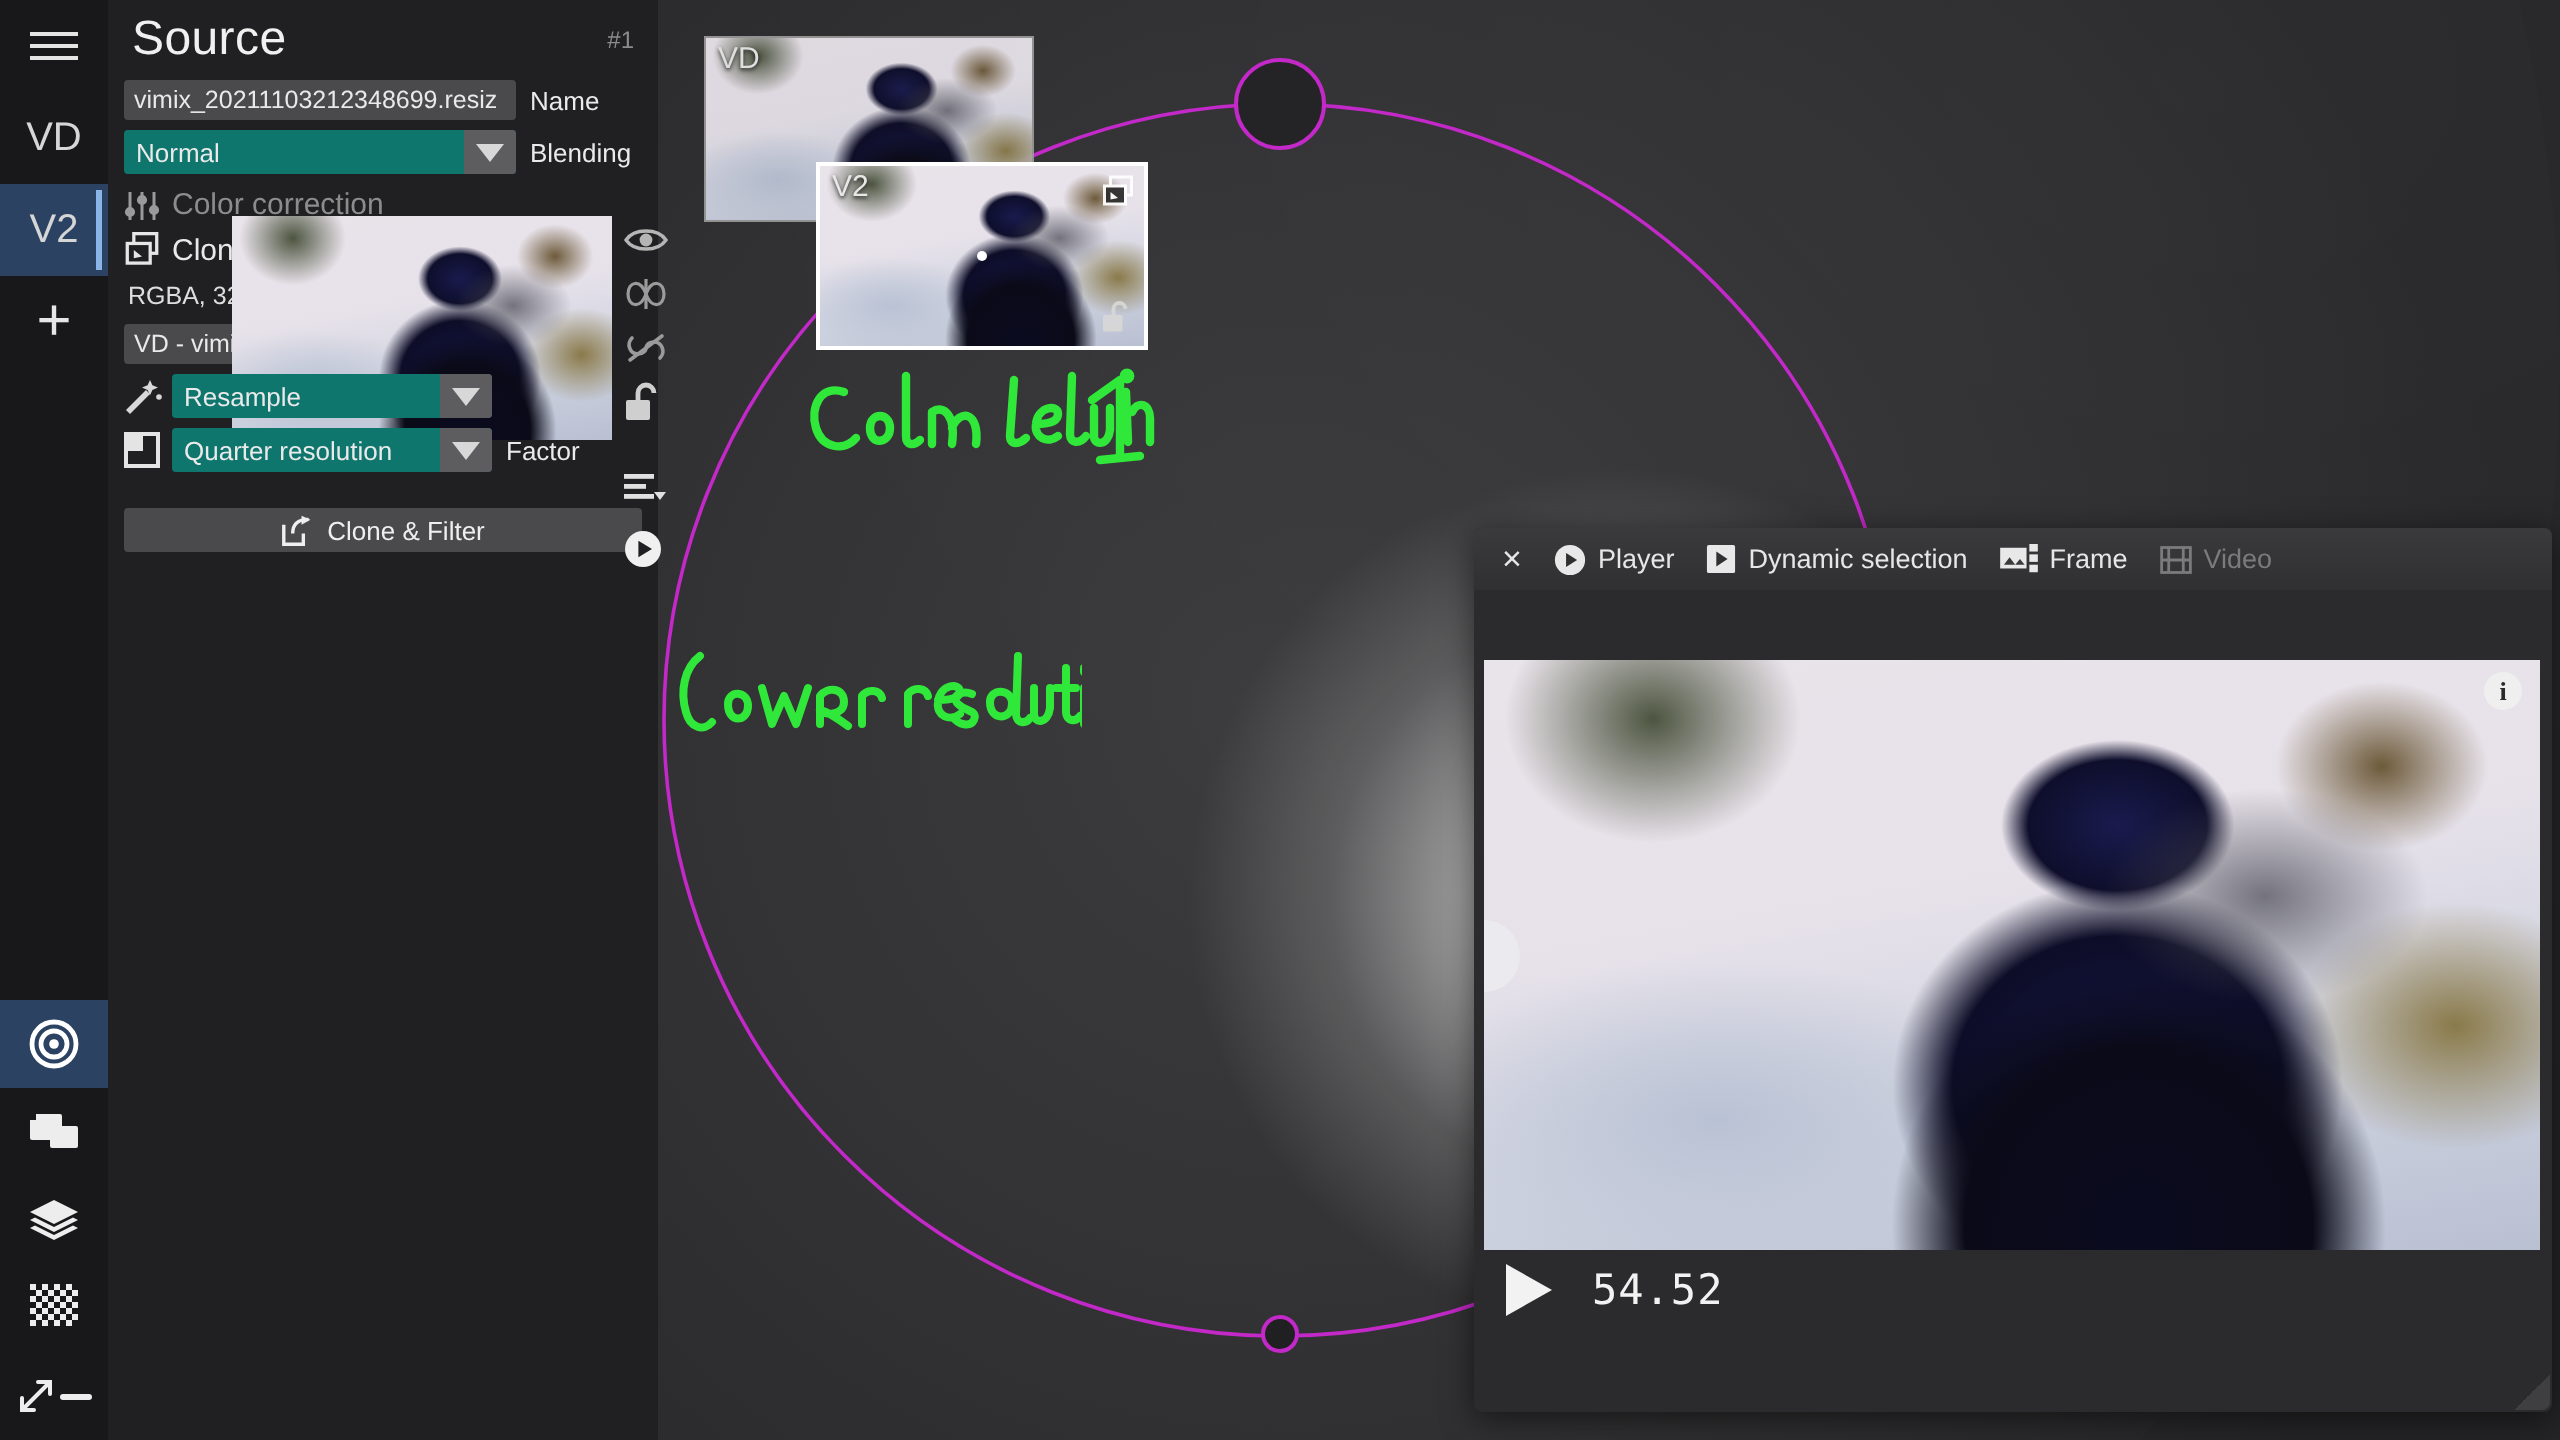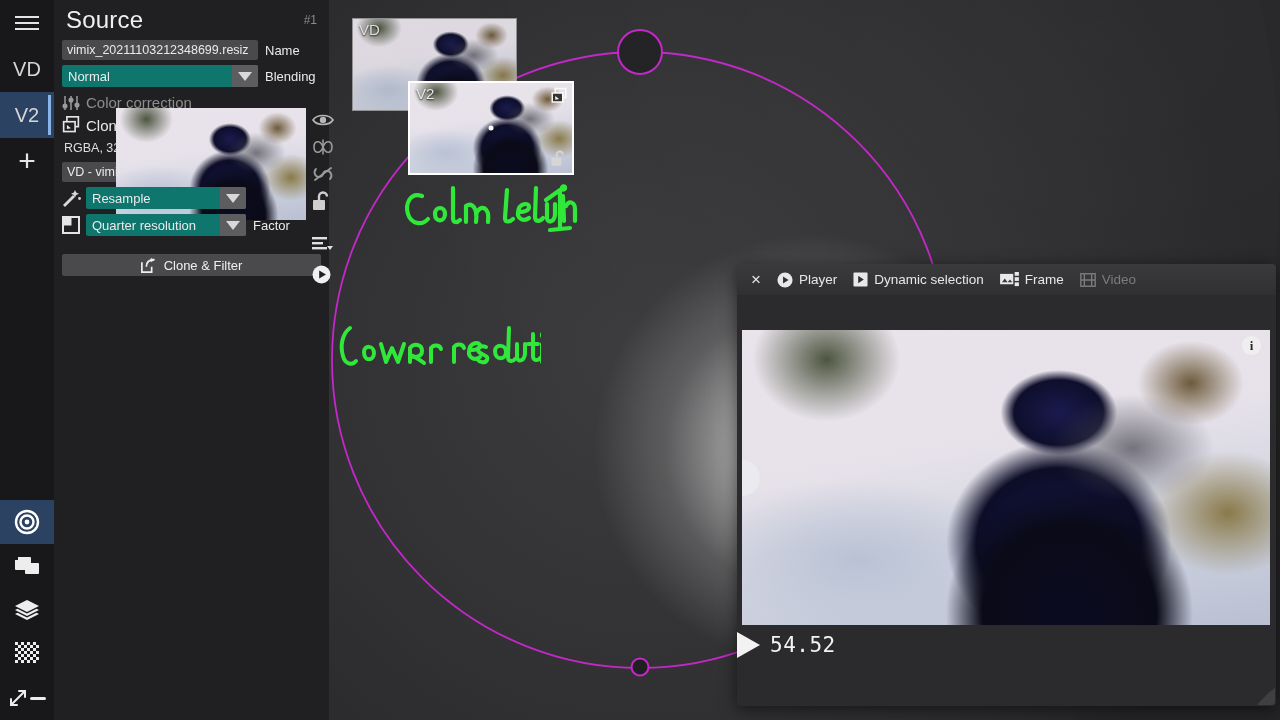--- a/index.html
+++ b/index.html
@@ -120,21 +120,21 @@
     color: #e6e6e6; font-size: 13.5px; cursor: pointer; }
   .pb-item.off { color: #7b7b7d; text-align: right; }
   .player-body { position: absolute; left: 5px; top: 66px; width: 528px; height: 295px;
     overflow: hidden; background: #111; }
   .slider-handle { position: absolute; left: 0px; top: 130px; width: 18px; height: 36px;
     background: rgba(235,235,240,.82); border-radius: 0 18px 18px 0; z-index: 3; }
   .info-badge { position: absolute; right: 9px; top: 6px; width: 19px; height: 19px;
     border-radius: 50%; background: #efefef; color: #2a2a2a; font-size: 13px;
     font-weight: bold; font-family: "Liberation Serif", serif;
     display:flex; align-items:center; justify-content:center; z-index: 4; }
-  .timerow { position: absolute; left: 0; top: 368px; display:flex; align-items:center; gap: 10px; }
+  .timerow { position: absolute; left: 16px; top: 368px; display:flex; align-items:center; gap: 20px; }
   .bigplay { width: 0; height: 0; border-left: 23px solid #f2f2f2;
     border-top: 13px solid transparent; border-bottom: 13px solid transparent; }
   .timecode { color: #f2f2f2; font-size: 21px; font-family: "DejaVu Sans Mono", monospace; letter-spacing: .5px; }
   .resize-grip { position: absolute; right: 1px; bottom: 1px; width: 18px; height: 18px;
     background: linear-gradient(135deg, rgba(0,0,0,0) 50%, #3f3f42 50%); border-radius: 0 0 4px 0; }
 </style>
 </head>
 <body>
 
 <div id="root">

